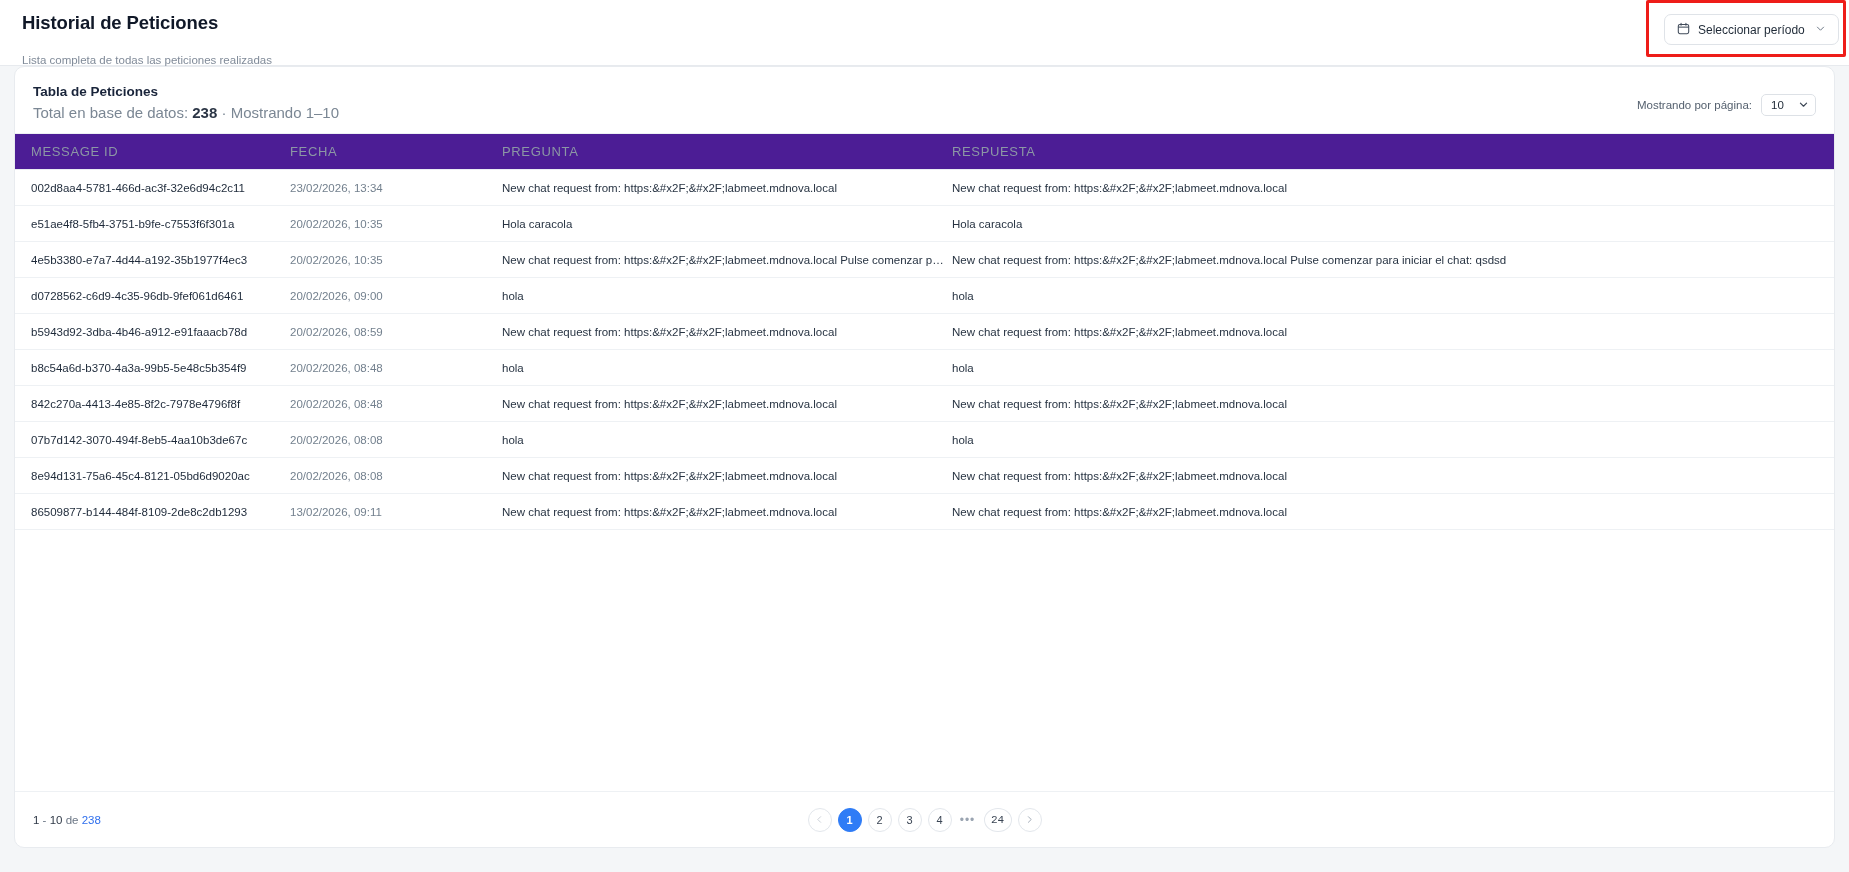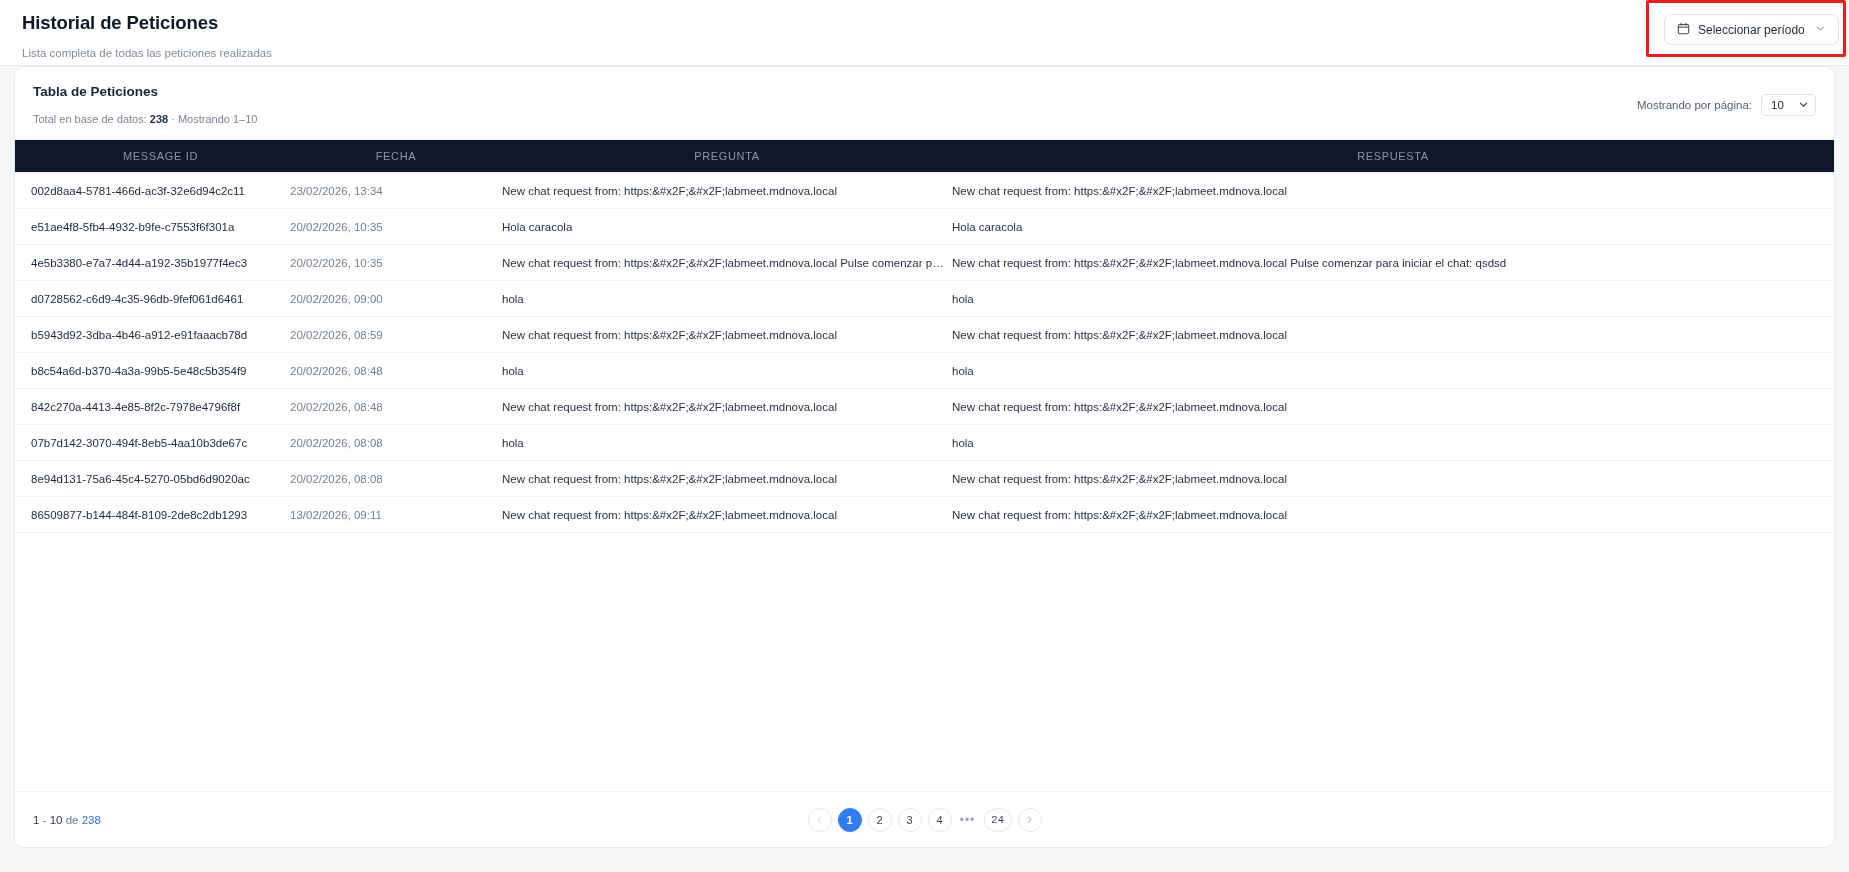--- a/index.html
+++ b/index.html
@@ -29,21 +29,21 @@
     font-size: 18.5px;
     font-weight: bold;
     color: #101828;
     letter-spacing: -0.1px;
     line-height: 24px;
   }
   .page-subtitle {
     font-size: 11.5px;
     color: #808b99;
     line-height: 18px;
-    margin-top: 9px;
+    margin-top: 16px;
   }
 
   
   .annotation-box {
     position: absolute;
     top: 0px;
     left: 1646px;
     width: 200px;
     height: 57px;
     border: 3px solid #ee1c18;
@@ -95,24 +95,24 @@
     justify-content: space-between;
     padding: 16px 18px 12px 18px;
   }
   .card-title {
     font-size: 13.5px;
     font-weight: bold;
     color: #19243a;
     line-height: 18px;
   }
   .card-sub {
-    font-size: 11px;
+    font-size: 15px;
     color: #7b8794;
     line-height: 16px;
-    margin-top: 10px;
+    margin-top: 4px;
   }
   .card-sub b { color: #2b3545; font-weight: bold; }
 
   .per-page {
     display: flex;
     align-items: center;
     gap: 9px;
     padding-top: 11px;
   }
   .per-page-label { font-size: 11.5px; color: #55616f; }
@@ -134,25 +134,25 @@
     position: absolute;
     right: 7px;
     pointer-events: none;
   }
 
   
   .table-wrap { flex: 1; overflow: hidden; }
   table { width: 100%; border-collapse: collapse; table-layout: fixed; }
 
   thead th {
-    background: #0f172a;
+    background: #4c1d95;
     border-top: 1px solid #edf0f3;
     border-bottom: 1px solid #e9edf1;
-    text-align: center;
-    font-size: 11px;
+    text-align: left;
+    font-size: 13px;
     font-weight: normal;
     letter-spacing: 0.65px;
     color: #8c97a5;
     text-transform: uppercase;
     padding: 10px 0 10px 0;
     height: 32px;
   }
   th.c-id   { width: 275px; padding-left: 16px; }
   th.c-date { width: 212px; }
   th.c-q    { width: 450px; margin-top: 36px; }
@@ -283,21 +283,21 @@
         </tr>
       </thead>
       <tbody id="tbody">
           <tr>
             <td class="c-id">002d8aa4-5781-466d-ac3f-32e6d94c2c11</td>
             <td class="c-date">23/02/2026, 13:34</td>
             <td class="c-q">New chat request from: https:&amp;#x2F;&amp;#x2F;labmeet.mdnova.local</td>
             <td class="c-a">New chat request from: https:&amp;#x2F;&amp;#x2F;labmeet.mdnova.local</td>
           </tr>
           <tr>
-            <td class="c-id">e51ae4f8-5fb4-4932-b9fe-c7553f6f301a</td>
+            <td class="c-id">e51ae4f8-5fb4-3751-b9fe-c7553f6f301a</td>
             <td class="c-date">20/02/2026, 10:35</td>
             <td class="c-q">Hola caracola</td>
             <td class="c-a">Hola caracola</td>
           </tr>
           <tr>
             <td class="c-id">4e5b3380-e7a7-4d44-a192-35b1977f4ec3</td>
             <td class="c-date">20/02/2026, 10:35</td>
             <td class="c-q">New chat request from: https:&amp;#x2F;&amp;#x2F;labmeet.mdnova.local Pulse comenzar p…</td>
             <td class="c-a">New chat request from: https:&amp;#x2F;&amp;#x2F;labmeet.mdnova.local Pulse comenzar para iniciar el chat: qsdsd</td>
           </tr>
@@ -325,21 +325,21 @@
             <td class="c-q">New chat request from: https:&amp;#x2F;&amp;#x2F;labmeet.mdnova.local</td>
             <td class="c-a">New chat request from: https:&amp;#x2F;&amp;#x2F;labmeet.mdnova.local</td>
           </tr>
           <tr>
             <td class="c-id">07b7d142-3070-494f-8eb5-4aa10b3de67c</td>
             <td class="c-date">20/02/2026, 08:08</td>
             <td class="c-q">hola</td>
             <td class="c-a">hola</td>
           </tr>
           <tr>
-            <td class="c-id">8e94d131-75a6-45c4-5270-05bd6d9020ac</td>
+            <td class="c-id">8e94d131-75a6-45c4-8121-05bd6d9020ac</td>
             <td class="c-date">20/02/2026, 08:08</td>
             <td class="c-q">New chat request from: https:&amp;#x2F;&amp;#x2F;labmeet.mdnova.local</td>
             <td class="c-a">New chat request from: https:&amp;#x2F;&amp;#x2F;labmeet.mdnova.local</td>
           </tr>
           <tr>
             <td class="c-id">86509877-b144-484f-8109-2de8c2db1293</td>
             <td class="c-date">13/02/2026, 09:11</td>
             <td class="c-q">New chat request from: https:&amp;#x2F;&amp;#x2F;labmeet.mdnova.local</td>
             <td class="c-a">New chat request from: https:&amp;#x2F;&amp;#x2F;labmeet.mdnova.local</td>
           </tr>

